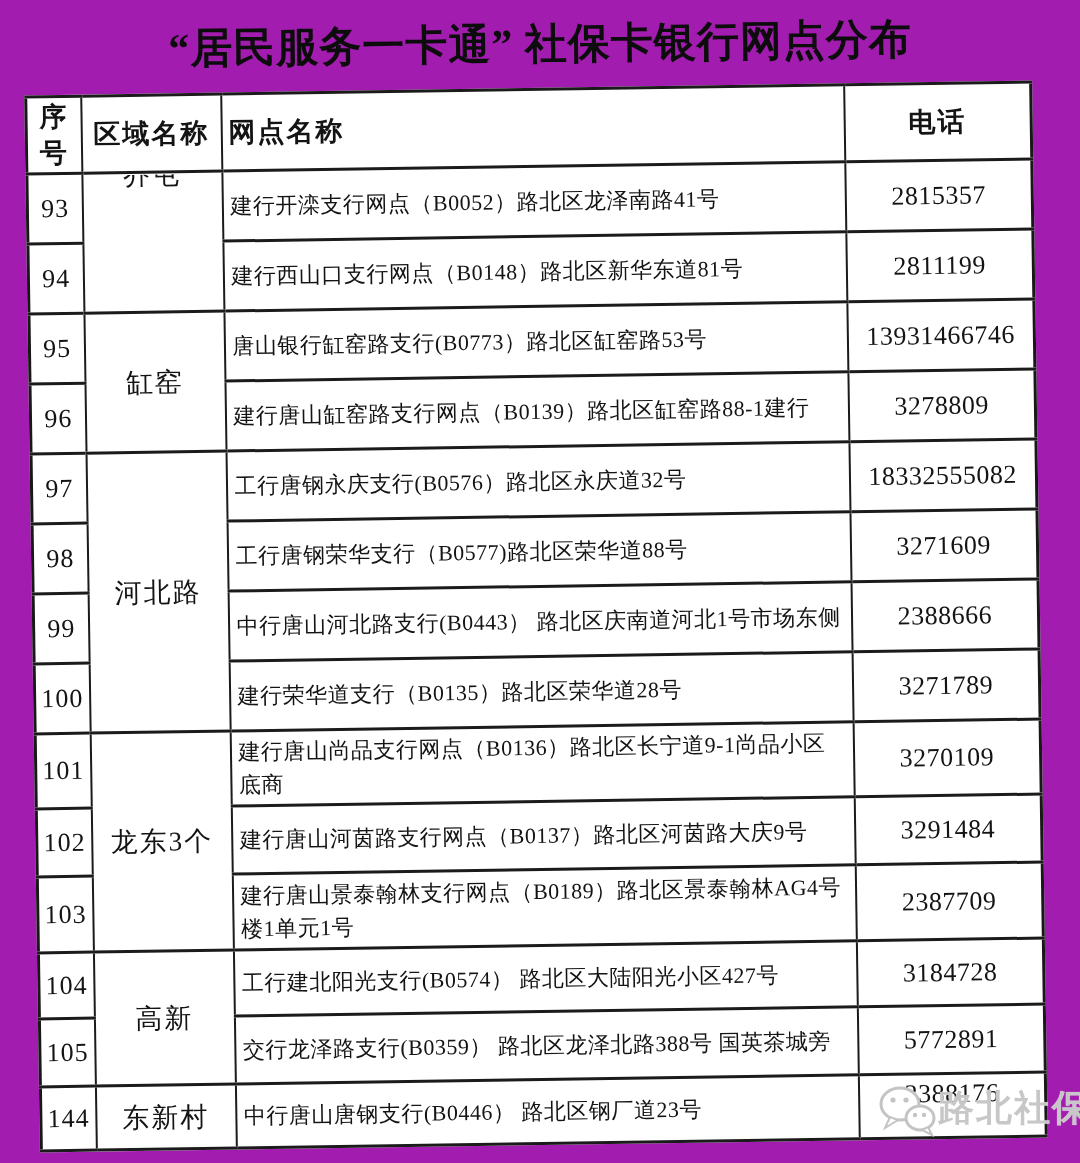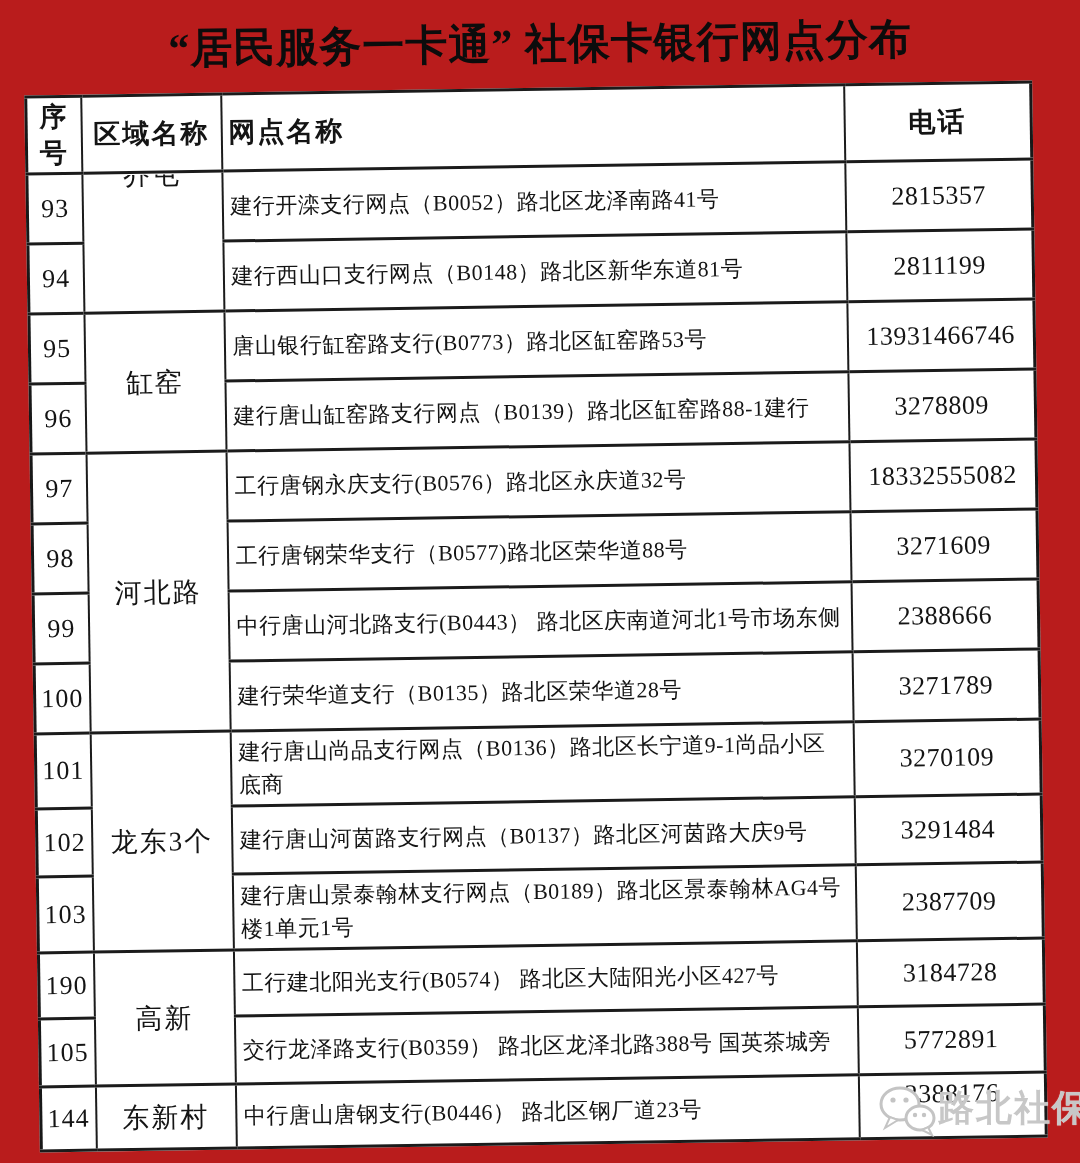--- a/index.html
+++ b/index.html
@@ -1,17 +1,17 @@
 <!DOCTYPE html>
 <html><head>
 <meta charset="utf-8">
 <style>
   html,body{margin:0;padding:0;background:#ffffff;}
   .page{
-    position:relative;width:1080px;height:1163px;background:#b91c1c;overflow:hidden;
+    position:relative;width:1080px;height:1163px;background:#a21caf;overflow:hidden;
     font-family:"Liberation Serif","DejaVu Serif",serif;color:#141414;
   }
   .title{
     position:absolute;top:16px;left:0;width:100%;text-align:center;
     font-size:42px;font-weight:900;letter-spacing:1px;color:#0c0c0c;
     transform:rotate(-0.75deg);
     font-family:"Liberation Serif","DejaVu Serif",serif;
   }
   .table-wrap{
     position:absolute;left:32px;top:88px;width:1006px;
@@ -129,21 +129,21 @@
           <td class="branch">建行唐山河茵路支行网点（B0137）路北区河茵路大庆9号</td>
           <td class="phone">3291484</td>
         </tr>
         <tr class="h76">
           <td class="idx">103</td>
           <td class="branch">建行唐山景泰翰林支行网点（B0189）路北区景泰翰林AG4号楼1单元1号</td>
           <td class="phone">2387709</td>
         </tr>
 
         <tr class="h66">
-          <td class="idx">190</td>
+          <td class="idx">104</td>
           <td class="region" rowspan="2">高新</td>
           <td class="branch">工行建北阳光支行(B0574） 路北区大陆阳光小区427号</td>
           <td class="phone">3184728</td>
         </tr>
         <tr class="h68">
           <td class="idx">105</td>
           <td class="branch">交行龙泽路支行(B0359） 路北区龙泽北路388号 国英茶城旁</td>
           <td class="phone">5772891</td>
         </tr>
 

